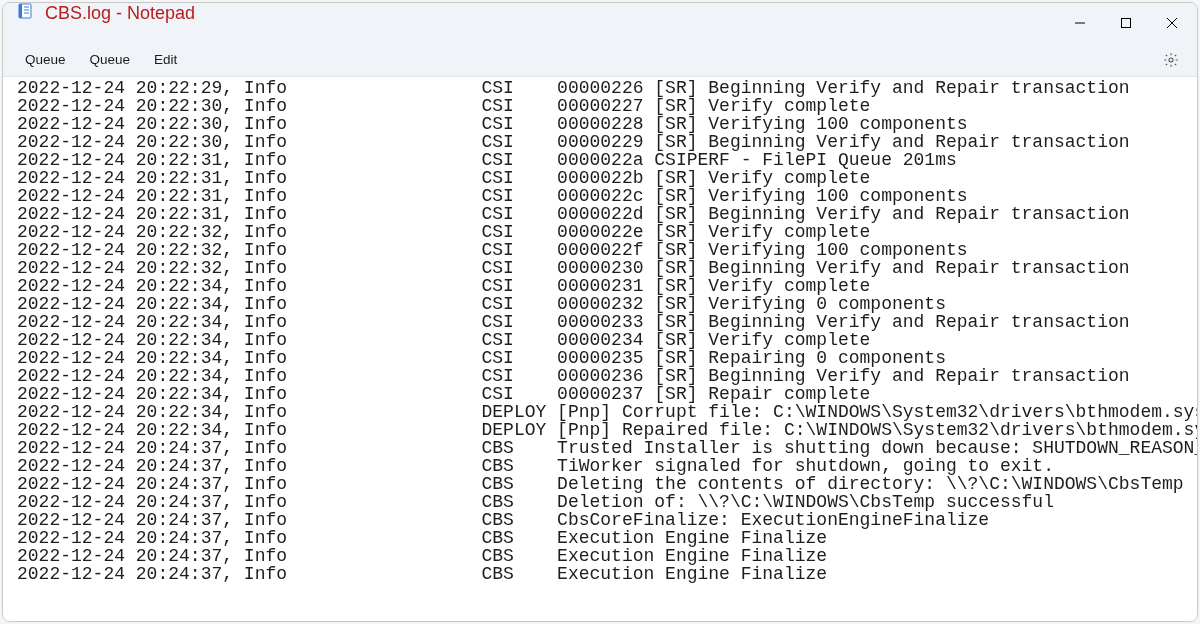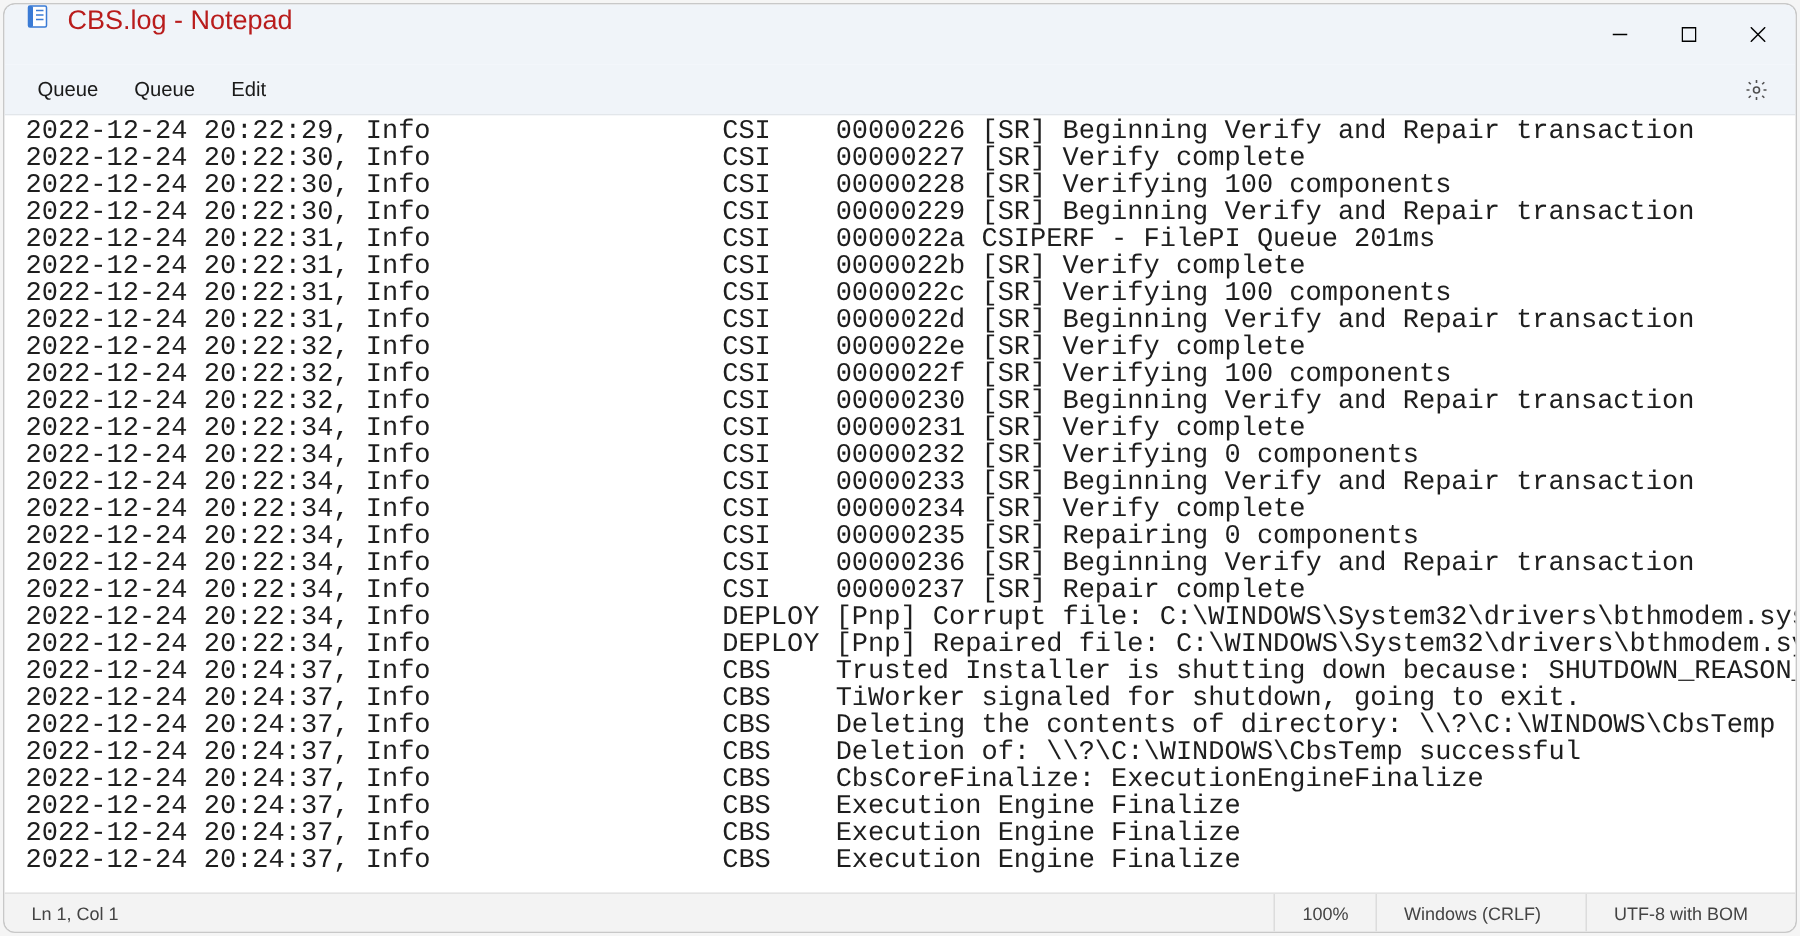--- a/index.html
+++ b/index.html
@@ -169,20 +169,14 @@
 2022-12-24 20:24:37, Info                  CBS    Trusted Installer is shutting down because: SHUTDOWN_REASON_AUTOSTOP
 2022-12-24 20:24:37, Info                  CBS    TiWorker signaled for shutdown, going to exit.
 2022-12-24 20:24:37, Info                  CBS    Deleting the contents of directory: \\?\C:\WINDOWS\CbsTemp
 2022-12-24 20:24:37, Info                  CBS    Deletion of: \\?\C:\WINDOWS\CbsTemp successful
 2022-12-24 20:24:37, Info                  CBS    CbsCoreFinalize: ExecutionEngineFinalize
 2022-12-24 20:24:37, Info                  CBS    Execution Engine Finalize
 2022-12-24 20:24:37, Info                  CBS    Execution Engine Finalize
 2022-12-24 20:24:37, Info                  CBS    Execution Engine Finalize</pre>
   </div>
 
-  <div class="statusbar">
-    <div class="status-left">Ln 1, Col 1</div>
-    <div class="status-cell">100%</div>
-    <div class="status-cell wide">Windows (CRLF)</div>
-    <div class="status-cell wide">UTF-8 with BOM</div>
-  </div>
 
 </div>
 
 </body></html>

